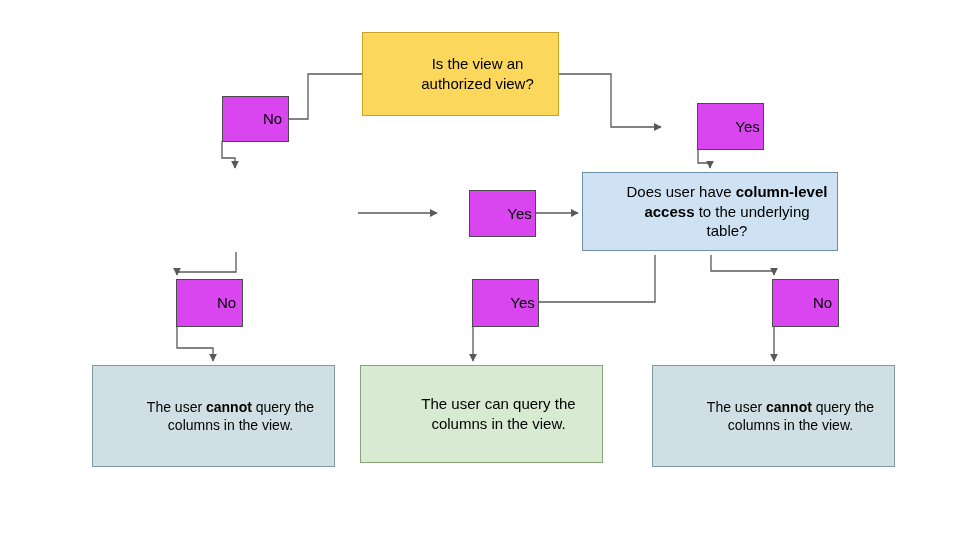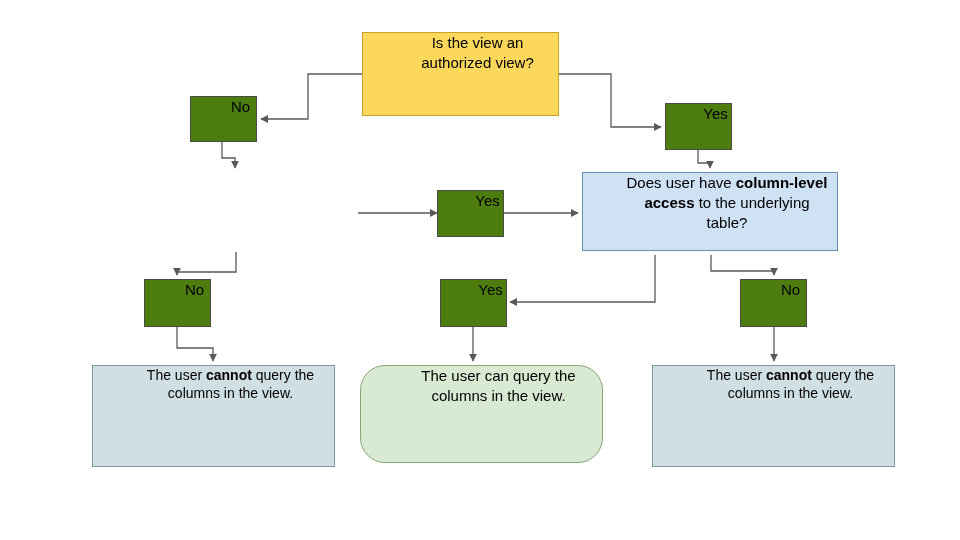--- a/index.html
+++ b/index.html
@@ -25,21 +25,21 @@
     left: 0;
     top: 0;
     width: 960px;
     height: 540px;
     pointer-events: none;
   }
   .node {
     position: absolute;
     box-sizing: border-box;
     display: flex;
-    align-items: flex-start;
+    align-items: center;
     justify-content: center;
     text-align: center;
     border: 1px solid #595959;
     line-height: 1.32;
     z-index: 2;
     padding-left: 34px;
   }
   .node .txt {
     display: block;
     padding: 0 6px;
@@ -57,26 +57,26 @@
   }
   .terminal-deny {
     background: #d0dfe3;
     border-color: #7f9aa1;
     font-size: 14px;
   }
   .terminal-allow {
     background: #d9ead3;
     border-color: #86a678;
     font-size: 15px;
-    border-radius: 25px;
   }
   .label-box {
-    background: #4d7c0f;
+    background: #d946ef;
     border-color: #4a4a4a;
     font-size: 15px;
+    margin-left: 32px;
   }
   b { font-weight: bold; }
 </style>
 </head>
 <body>
 
 <div id="canvas">
 
   <svg id="edges" viewBox="0 0 960 540" width="960" height="540" xmlns="http://www.w3.org/2000/svg">
     <defs>

